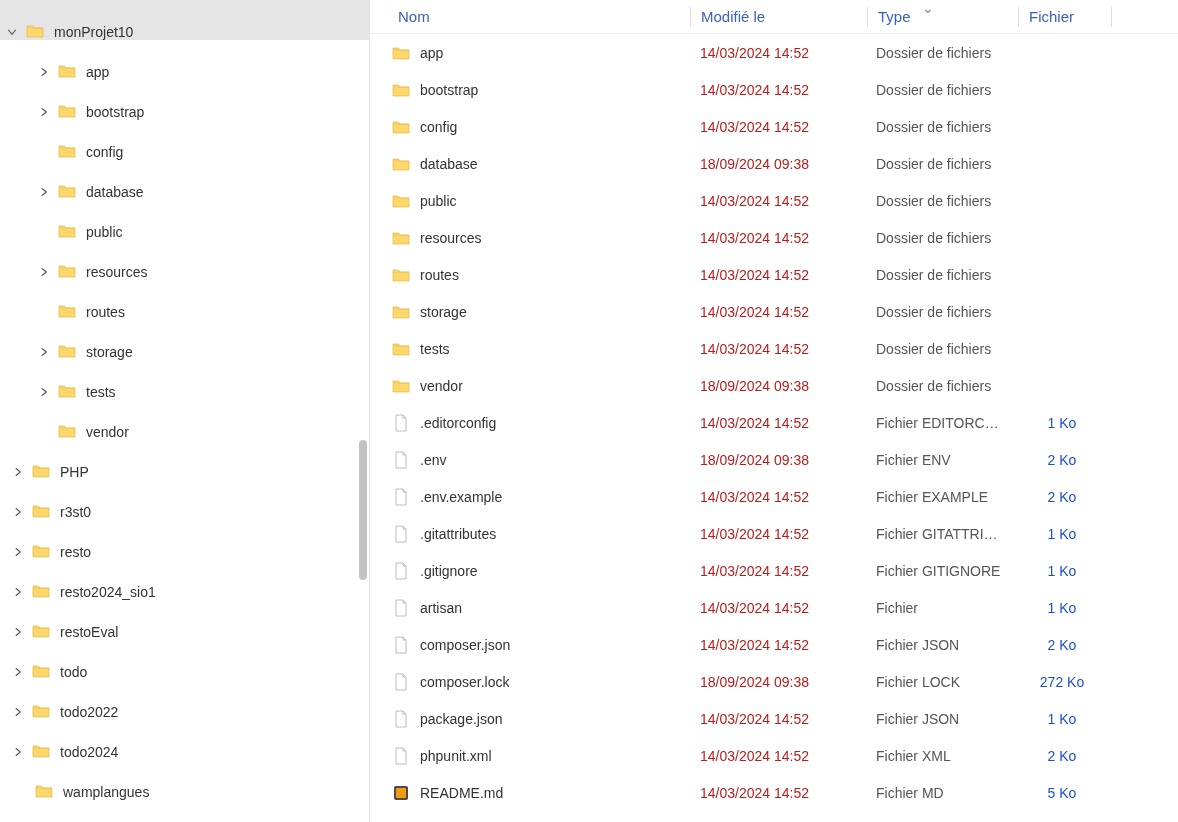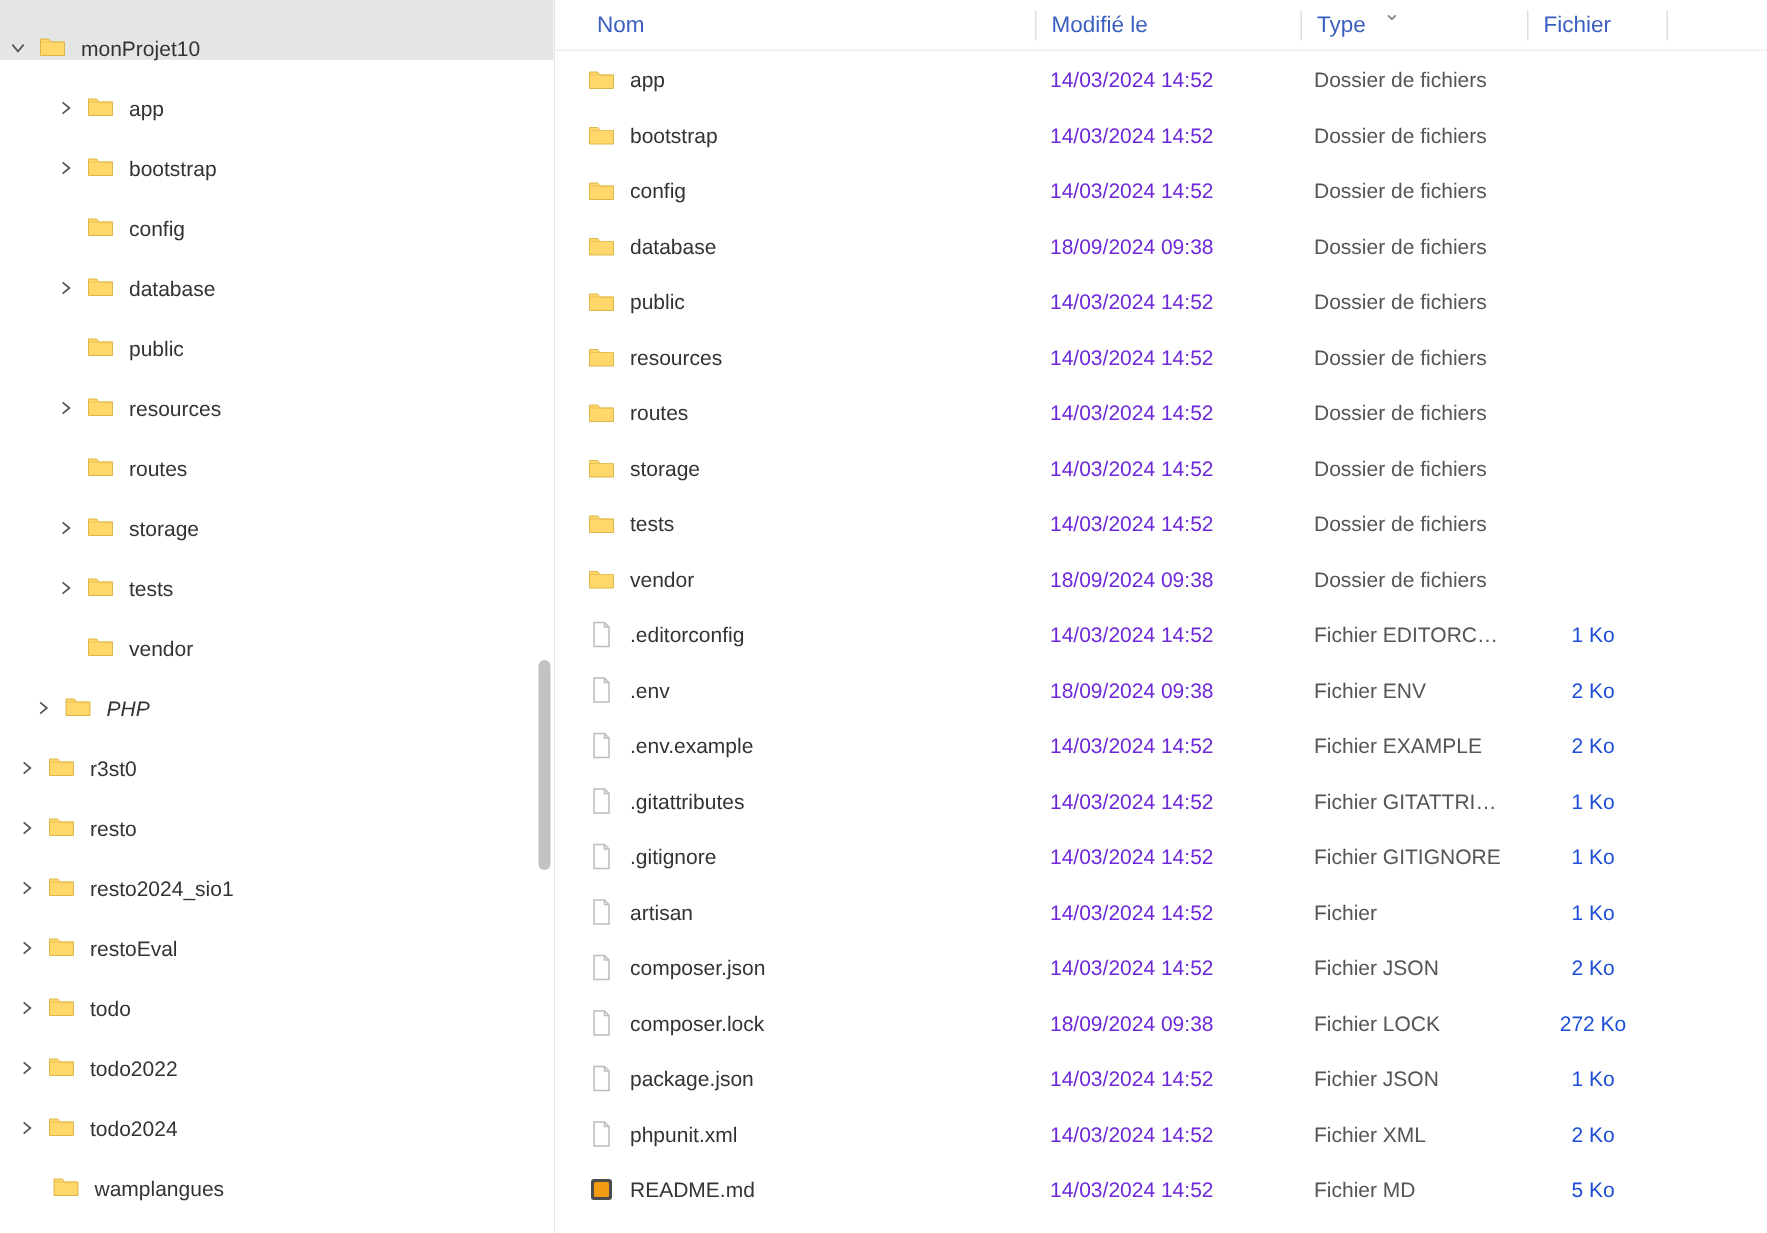--- a/index.html
+++ b/index.html
@@ -22,21 +22,21 @@
     .details-header { display:flex; height:34px; align-items:center; border-bottom:1px solid #eee; }
     .details-header .col { padding:0 10px; color:#3a5fc0; font-size:15px; }
     .details-header .sep { width:1px; height:20px; background:#ddd; }
     .sort-ind { position:absolute; top:0; left:552px; color:#888; font-size:14px; }
     .row { display:flex; align-items:center; height:37px; }
     .row .cell { padding:0 10px; font-size:14px; white-space:nowrap; overflow:hidden; text-overflow:ellipsis; }
     .row .name-cell { display:flex; align-items:center; }
     .row .item-icon { width:18px; height:18px; margin-right:10px; flex-shrink:0; }
     .col-name  { width:320px; padding-left:28px !important; }
     .row .col-name { padding-left:22px !important; }
-    .col-mod   { width:176px; color:#6d28d9; }
+    .col-mod   { width:176px; color:#b91c1c; }
     .col-type  { width:150px; color:#555; }
     .col-size  { width:92px; text-align:center; color:#1d4ed8; }
     .details-header .col-name { color:#3a5fc0; }
     .details-header .col-mod  { color:#3a5fc0; }
     .details-header .col-type { color:#3a5fc0; }
     .details-header .col-size { color:#3a5fc0; text-align:left; }
   </style>
 </head>
 <body>
 
@@ -151,21 +151,21 @@
       <span class="label">tests</span>
     </div>
     <div class="tree-item" style="padding-left: 36px;">
       <span class="expander"></span>
       <span class="folder-icon"><svg viewBox="0 0 18 18" width="18" height="18">
           <path d="M1 4 L1 15 L17 15 L17 6 L8 6 L6.5 4 Z" fill="#ffd76a" stroke="#d9b13b" stroke-width="0.6"></path>
           <path d="M1 6 L17 6" stroke="#e6c158" stroke-width="0.6"></path>
         </svg></span>
       <span class="label">vendor</span>
     </div>
-    <div class="tree-item" style="padding-left: 21px; font-style: italic;">
+    <div class="tree-item" style="padding-left: 10px;">
       <span class="expander">
         <svg viewBox="0 0 16 16" width="12" height="12" fill="none" stroke="#666" stroke-width="1.5">
           <polyline points="5,3 11,8 5,13"></polyline>
         </svg>
       </span>
       <span class="folder-icon"><svg viewBox="0 0 18 18" width="18" height="18">
           <path d="M1 4 L1 15 L17 15 L17 6 L8 6 L6.5 4 Z" fill="#ffd76a" stroke="#d9b13b" stroke-width="0.6"></path>
           <path d="M1 6 L17 6" stroke="#e6c158" stroke-width="0.6"></path>
         </svg></span>
       <span class="label">PHP</span>

